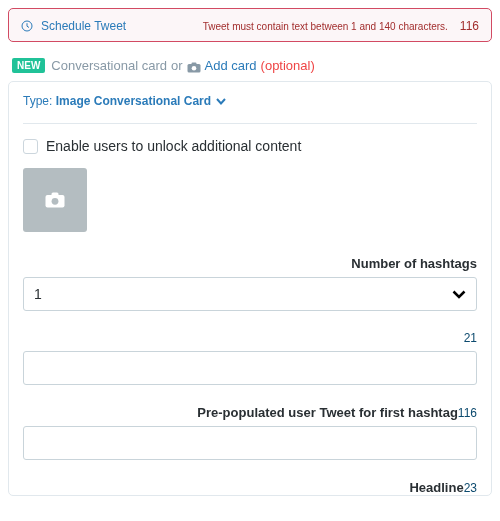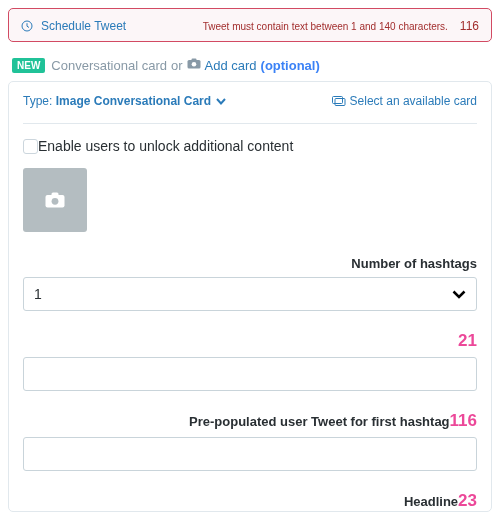--- a/index.html
+++ b/index.html
@@ -44,41 +44,41 @@
     }
     .char-count {
       color: #a22e2e;
       font-size: 12px;
       margin-left: 12px;
     }
     .right-group { display: flex; align-items: center; }
     .card-header {
       padding: 16px 12px 8px 12px;
       display: flex;
-      align-items: flex-start;
+      align-items: flex-end;
       gap: 4px;
       font-size: 13px;
       color: #8899a6;
     }
     .new-badge {
       background: #20c298;
       color: #fff;
       font-weight: bold;
       font-size: 10px;
       padding: 2px 5px;
       border-radius: 2px;
       margin-right: 2px;
     }
     .link-blue { color: #2b7bb9; }
     .camera-inline {
       width: 14px; height: 11px;
       display: inline-block;
       vertical-align: -1px;
     }
-    .optional { color: #3b82f6; font-weight: bold; }
+    .optional { color: #ef4444; }
     .card-body {
       border: 1px solid #e1e8ed;
       border-radius: 5px;
       margin: 0 8px 8px 8px;
       padding: 12px 14px 0 14px;
     }
     .card-type-row {
       display: flex;
       justify-content: space-between;
       align-items: center;
@@ -87,20 +87,21 @@
       font-size: 12px;
     }
     .type-strong { color: #2b7bb9; font-weight: bold; }
     .type-label { color: #2b7bb9; }
     .chevron-down { width: 10px; height: 7px; margin-left: 2px; }
     .select-card { display: flex; align-items: center; gap: 4px; color: #2b7bb9; }
     .card-row-icon { width: 14px; height: 10px; }
     .checkbox-row {
       display: flex;
       align-items: center;
+      gap: 8px;
       padding: 14px 0;
       font-size: 14px;
       color: #292f33;
     }
     .checkbox-box {
       width: 15px; height: 15px;
       border: 1px solid #ccd6dd;
       border-radius: 3px;
       background: #fff;
     }
@@ -117,23 +118,23 @@
     .field-label-row {
       display: flex;
       justify-content: flex-end;
       align-items: baseline;
       font-size: 13px;
       font-weight: bold;
       color: #292f33;
       margin-bottom: 6px;
     }
     .field-counter {
-      font-weight: bold;
-      color: #ec4899;
-      font-size: 17px;
+      font-weight: normal;
+      color: #0c4a6e;
+      font-size: 12px;
     }
     .dropdown {
       border: 1px solid #c9d4da;
       border-radius: 3px;
       height: 34px;
       display: flex;
       align-items: center;
       justify-content: space-between;
       padding: 0 10px;
       margin-bottom: 20px;
@@ -186,27 +187,20 @@
 
 <div class="card-body">
   <div class="card-type-row">
     <div>
       <span class="type-label">Type:</span>
       <span class="type-strong">Image Conversational Card</span>
       <svg class="chevron-down" viewBox="0 0 10 7">
         <path d="M1 1 L5 5.5 L9 1" fill="none" stroke="#2b7bb9" stroke-width="2"></path>
       </svg>
     </div>
-    <div class="select-card">
-      <svg class="card-row-icon" viewBox="0 0 14 10">
-        <rect x="0.5" y="0.5" width="10" height="7" rx="1" fill="none" stroke="#2b7bb9" stroke-width="1"></rect>
-        <rect x="3" y="2.5" width="10" height="7" rx="1" fill="none" stroke="#2b7bb9" stroke-width="1"></rect>
-      </svg>
-      <span>Select an available card</span>
-    </div>
   </div>
 
   <div class="checkbox-row">
     <div class="checkbox-box"></div>
     <span>Enable users to unlock additional content</span>
   </div>
 
   <div class="image-placeholder">
     <svg class="camera-white" viewBox="0 0 20 16">
       <rect x="0.5" y="3" width="19" height="12.5" rx="2" fill="#fff"></rect>

